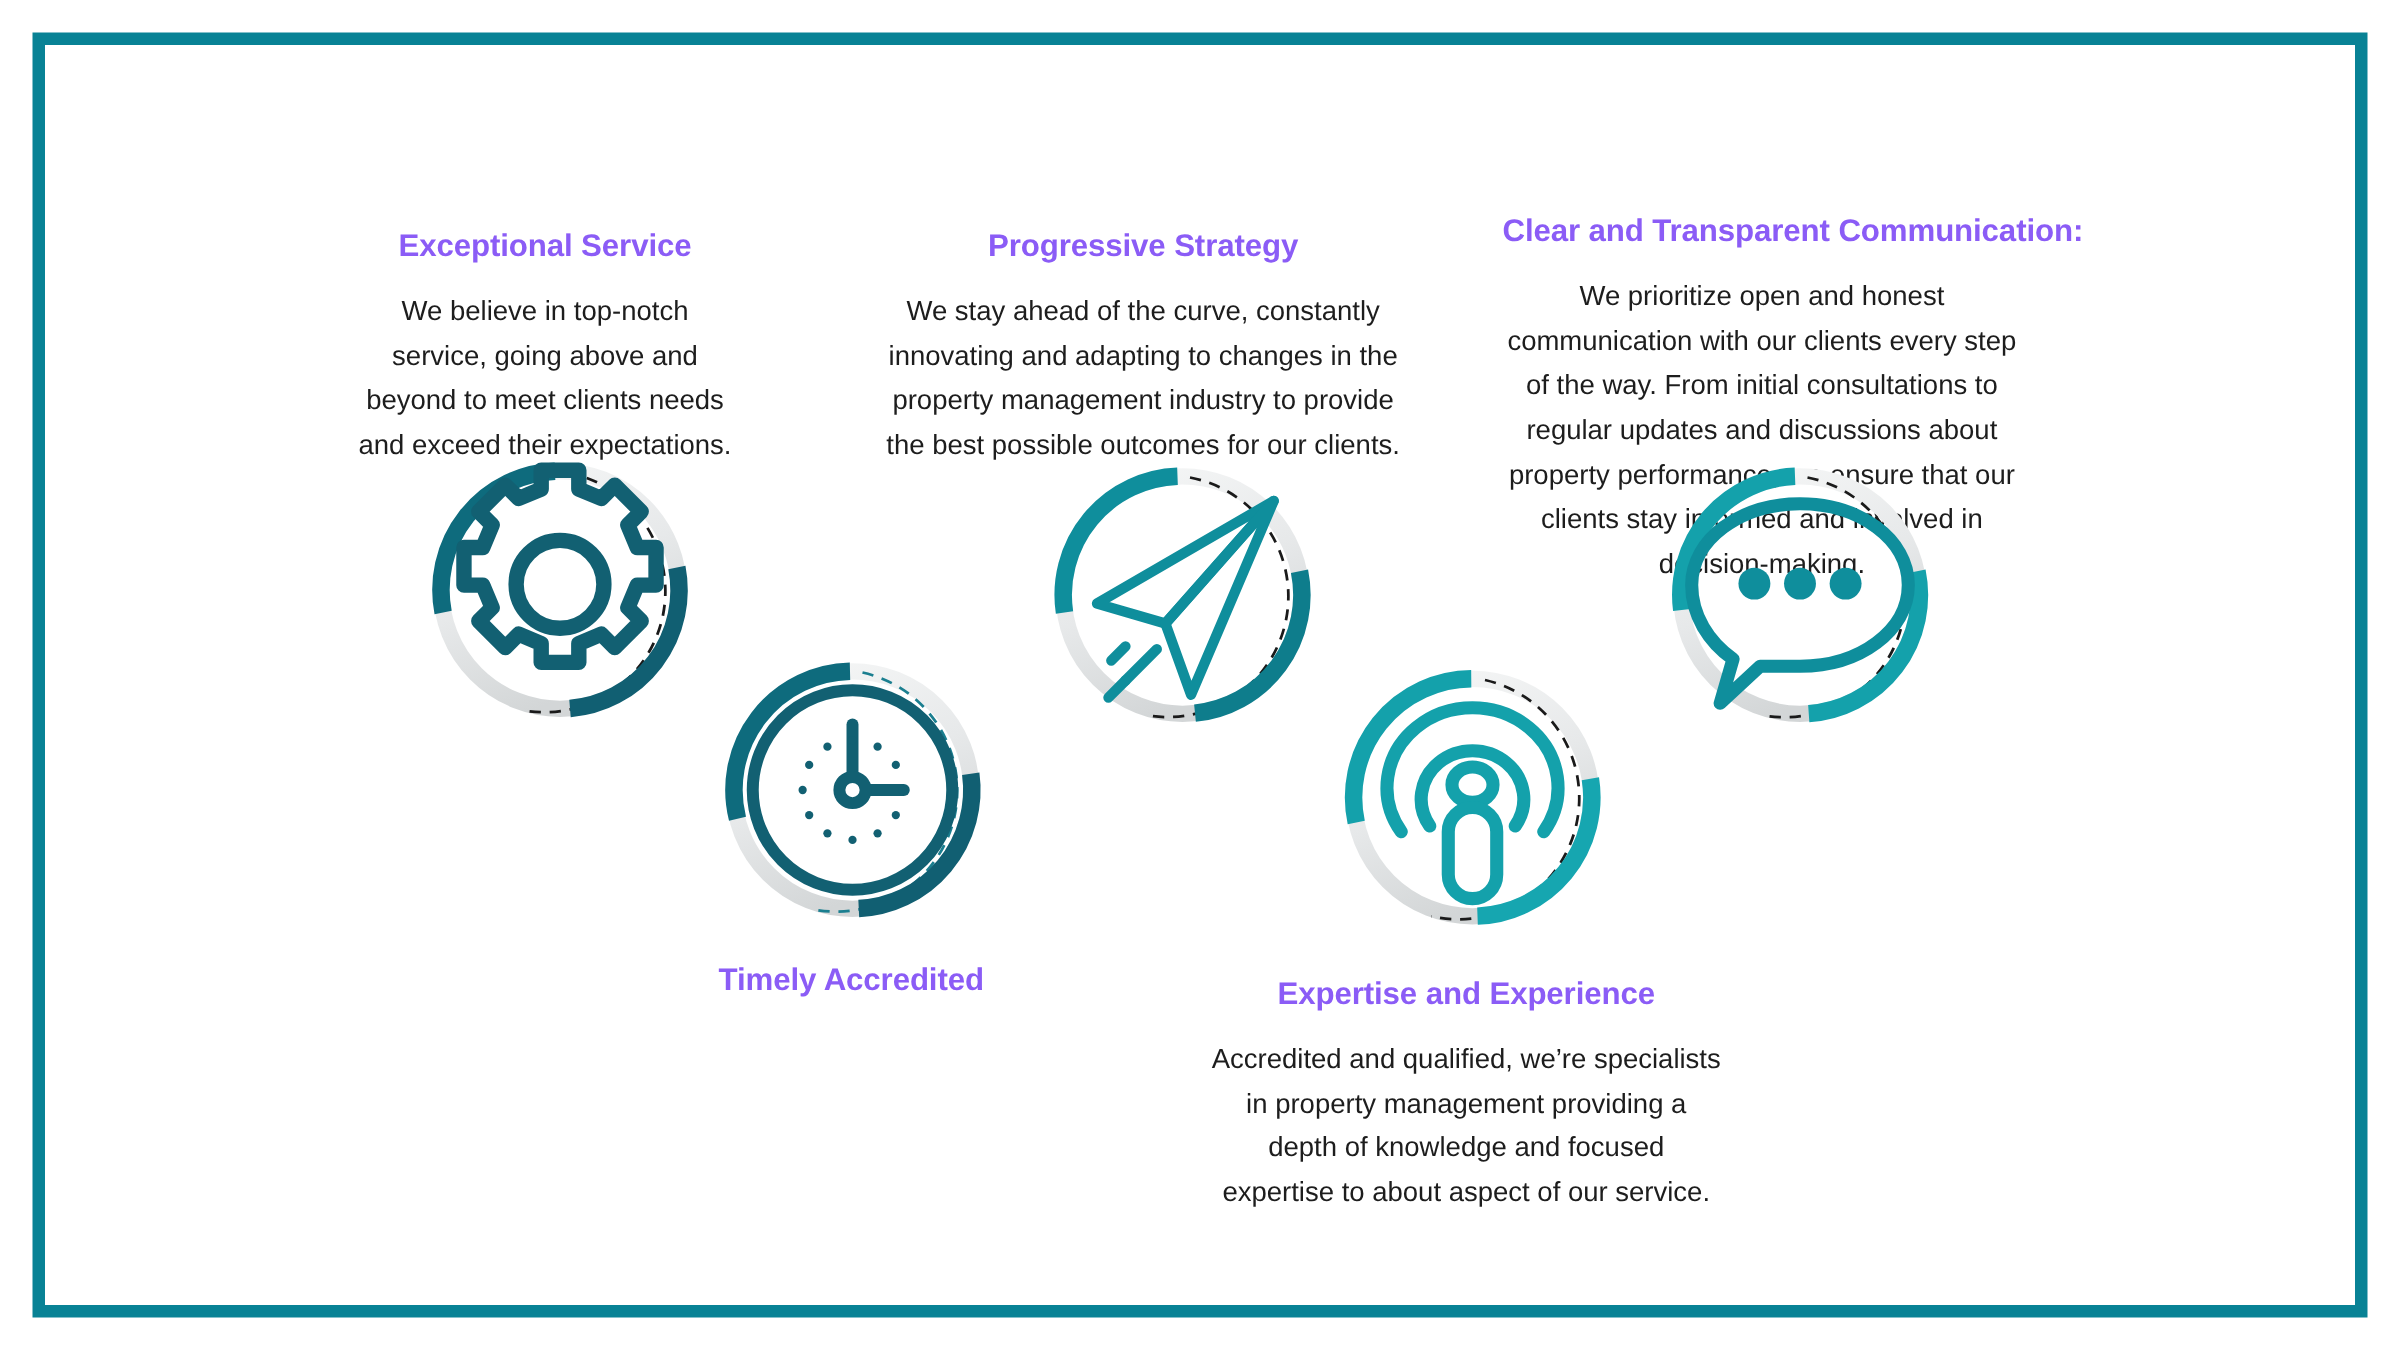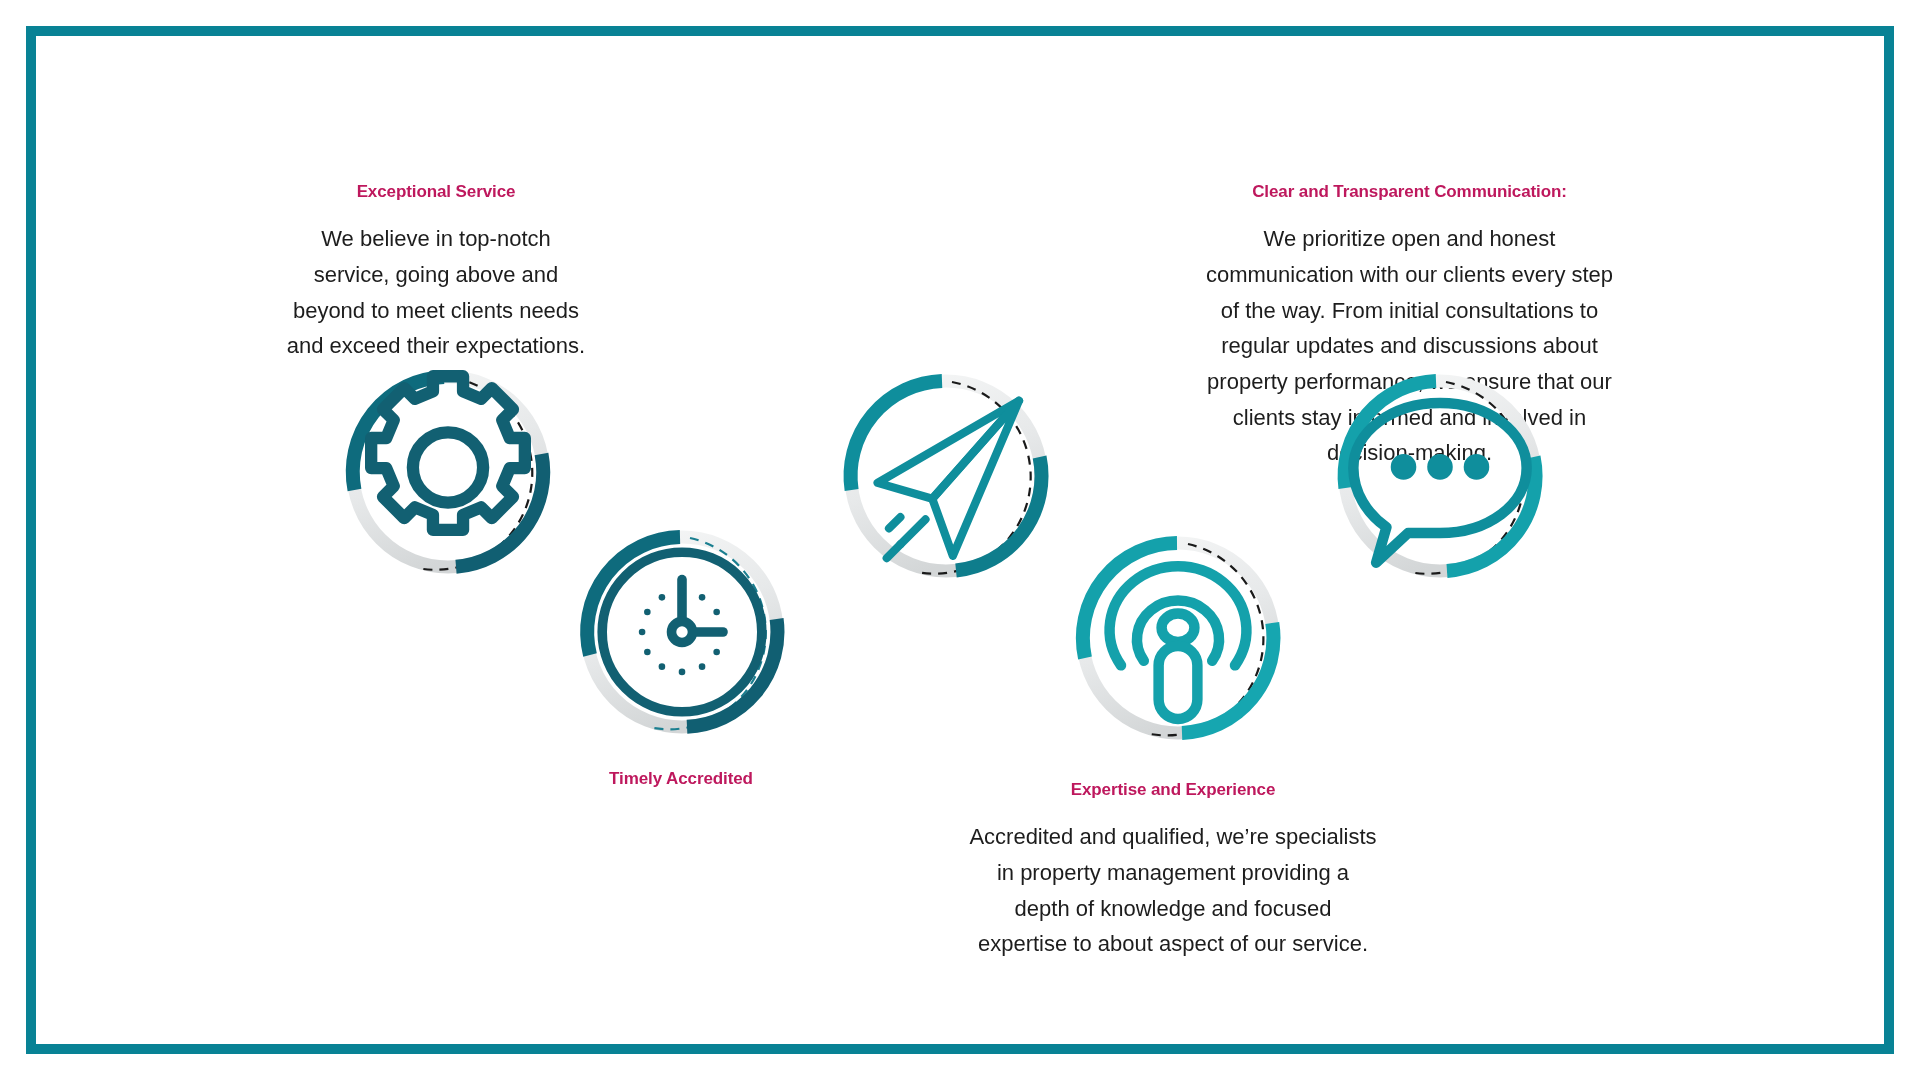--- a/index.html
+++ b/index.html
@@ -23,39 +23,39 @@
     background:#ffffff;
   }
 
   
   .textblock {
     position:absolute;
     text-align:center;
     color:#1a1a1a;
   }
   .tb-title {
-    font-size:17px;
+    font-size:25px;
     font-weight:bold;
     letter-spacing:-0.1px;
-    color:#be185d;
+    color:#8b5cf6;
     line-height:1.2;
     margin-bottom:19px;
     white-space:nowrap;
   }
   .tb-body {
     font-size:22px;
     font-weight:normal;
     line-height:1.62;
     color:#1d1d1d;
   }
 
   
   #txt-exceptional   { left:286px;  top:182px;  width:300px; }
   #txt-progressive   { left:702px;  top:182px;  width:425px; }
-  #txt-communication { left:1202px; top:182px;  width:415px;text-align:center; }
+  #txt-communication { left:1202px; top:170px;  width:415px;text-align:center; }
   #txt-timely        { left:480px;  top:769px;  width:402px; }
   #txt-expertise     { left:968px;  top:780px;  width:410px; }
 
   
   .badge {
     position:absolute;
     width:228px; height:228px;
   }
   .badge svg { display:block; width:228px; height:228px; overflow:visible; }
 
@@ -80,20 +80,24 @@
 <body>
 
 <div id="stage">
   <div id="frame"></div>
 
   <div class="textblock" id="txt-exceptional">
     <div class="tb-title">Exceptional Service</div>
     <div class="tb-body">We believe in top-notch service, going above and beyond to meet clients needs and exceed their expectations.</div>
   </div>
 
+  <div class="textblock" id="txt-progressive">
+    <div class="tb-title">Progressive Strategy</div>
+    <div class="tb-body">We stay ahead of the curve, constantly innovating and adapting to changes in the property management industry to provide the best possible outcomes for our clients.</div>
+  </div>
 
   <div class="textblock" id="txt-communication">
     <div class="tb-title">Clear and Transparent Communication:</div>
     <div class="tb-body">We prioritize open and honest communication with our clients every step of the way. From initial consultations to regular updates and discussions about property performance, we ensure that our clients stay informed and involved in decision-making.</div>
   </div>
 
   <div class="textblock" id="txt-timely">
     <div class="tb-title">Timely Accredited</div>
   </div>
 

